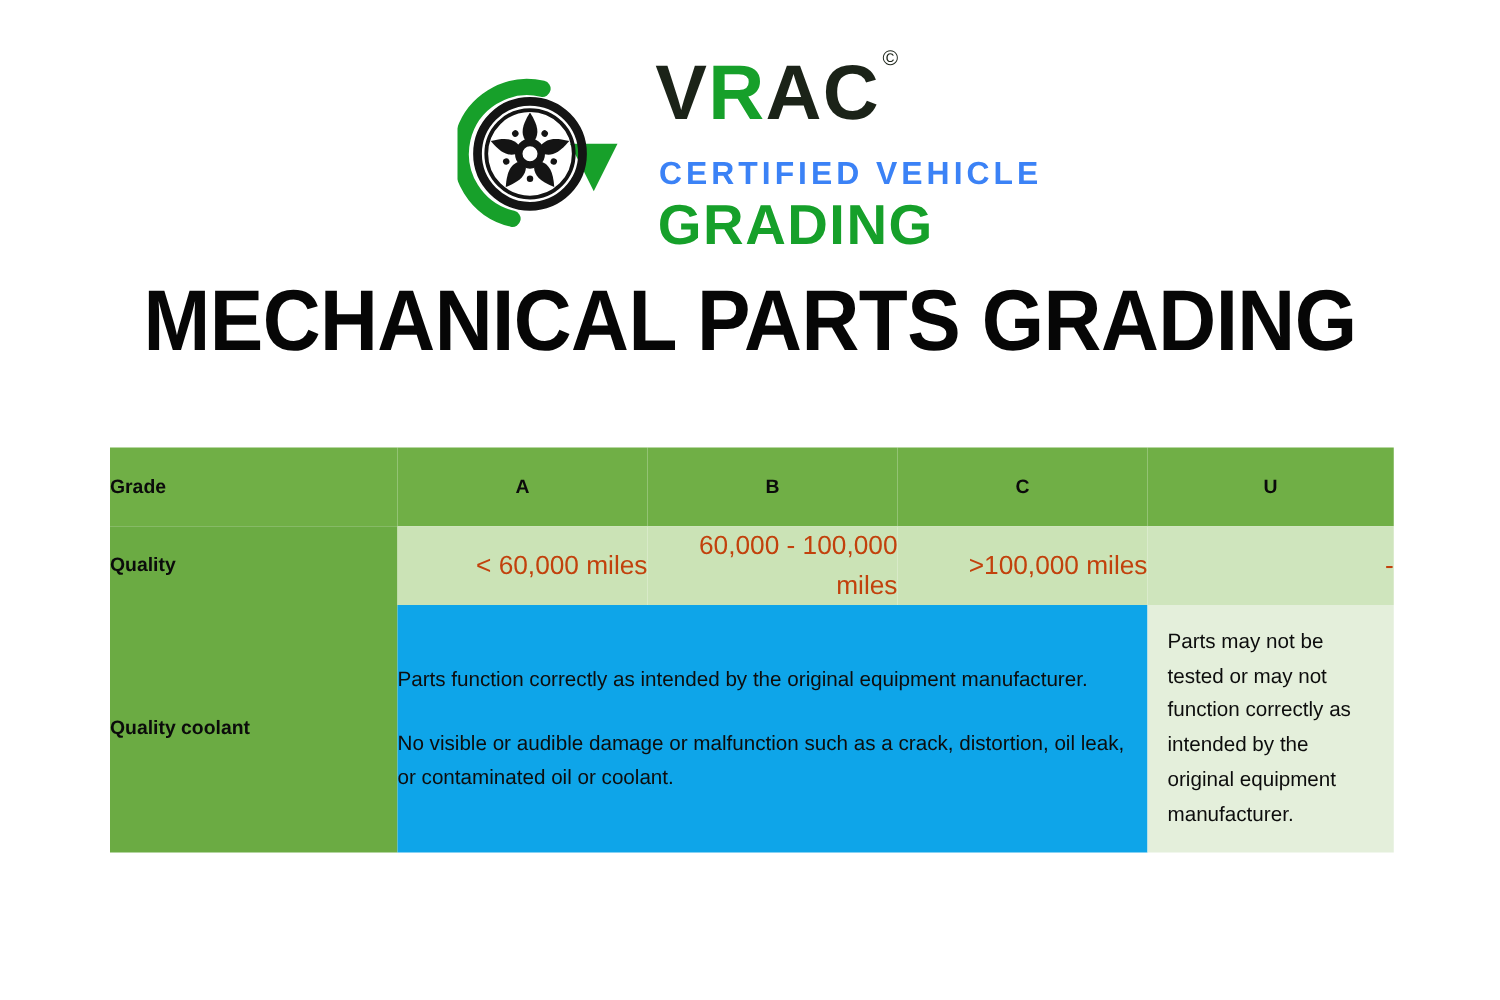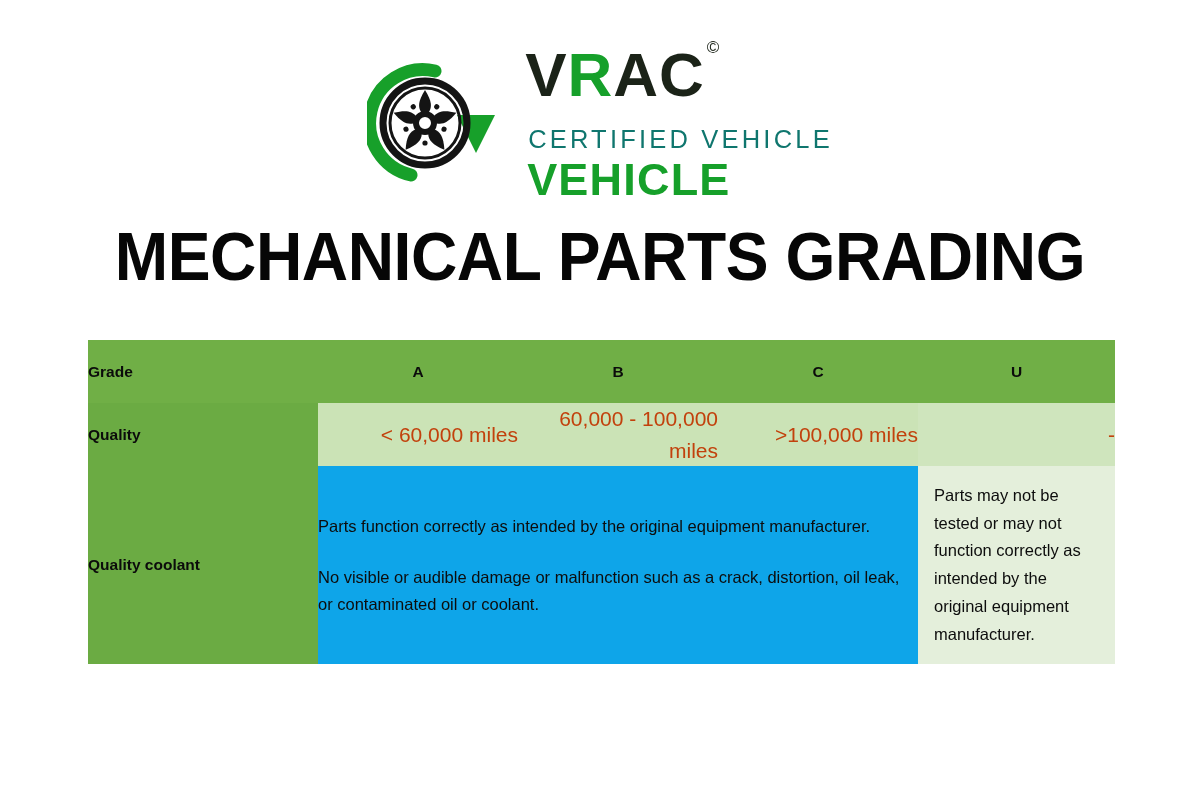--- a/index.html
+++ b/index.html
@@ -58,24 +58,24 @@
   .logo-line1 .copy {
     font-size: 17px;
     vertical-align: super;
     position: relative;
     top: -22px;
     left: 2px;
     font-weight: normal;
   }
   .logo-line2 {
     font-family: "Liberation Sans", sans-serif;
-    font-weight: normal;
+    font-weight: bold;
     font-size: 25.5px;
     letter-spacing: 3.2px;
-    color: #0f766e;
+    color: #3b82f6;
     white-space: nowrap;
     margin-top: 22px;
     margin-left: 3px;
   }
   .logo-line3 {
     font-family: "Liberation Sans", sans-serif;
     font-weight: bold;
     font-size: 45px;
     letter-spacing: 1.2px;
     color: #16a02a;
@@ -100,21 +100,21 @@
     letter-spacing: -0.5px;
     transform: scaleX(0.93);
     transform-origin: center top;
     white-space: nowrap;
   }
 
   
   .grading-table {
     position: absolute;
     left: 88px;
-    top: 340px;
+    top: 358px;
     width: 1027px;
     border-collapse: separate;
     border-spacing: 0;
     table-layout: fixed;
   }
   .grading-table td {
     vertical-align: middle;
     padding: 0;
     border: 0;
   }
@@ -215,21 +215,21 @@
           <circle cx="0" cy="-20" r="2.6" transform="rotate(180)"></circle>
           <circle cx="0" cy="-20" r="2.6" transform="rotate(252)"></circle>
           <circle cx="0" cy="-20" r="2.6" transform="rotate(324)"></circle>
         </g>
       </g>
     </svg>
 
     <div class="logo-type">
       <div class="logo-line1"><span>V</span><span class="grn">R</span><span>AC</span><span class="copy">©</span></div>
       <div class="logo-line2">CERTIFIED VEHICLE</div>
-      <div class="logo-line3">VEHICLE</div>
+      <div class="logo-line3">GRADING</div>
     </div>
 
   </div>
 </div>
 
 <div class="page-title">MECHANICAL PARTS GRADING</div>
 
 <table class="grading-table">
   <colgroup>
     <col style="width:230px">

